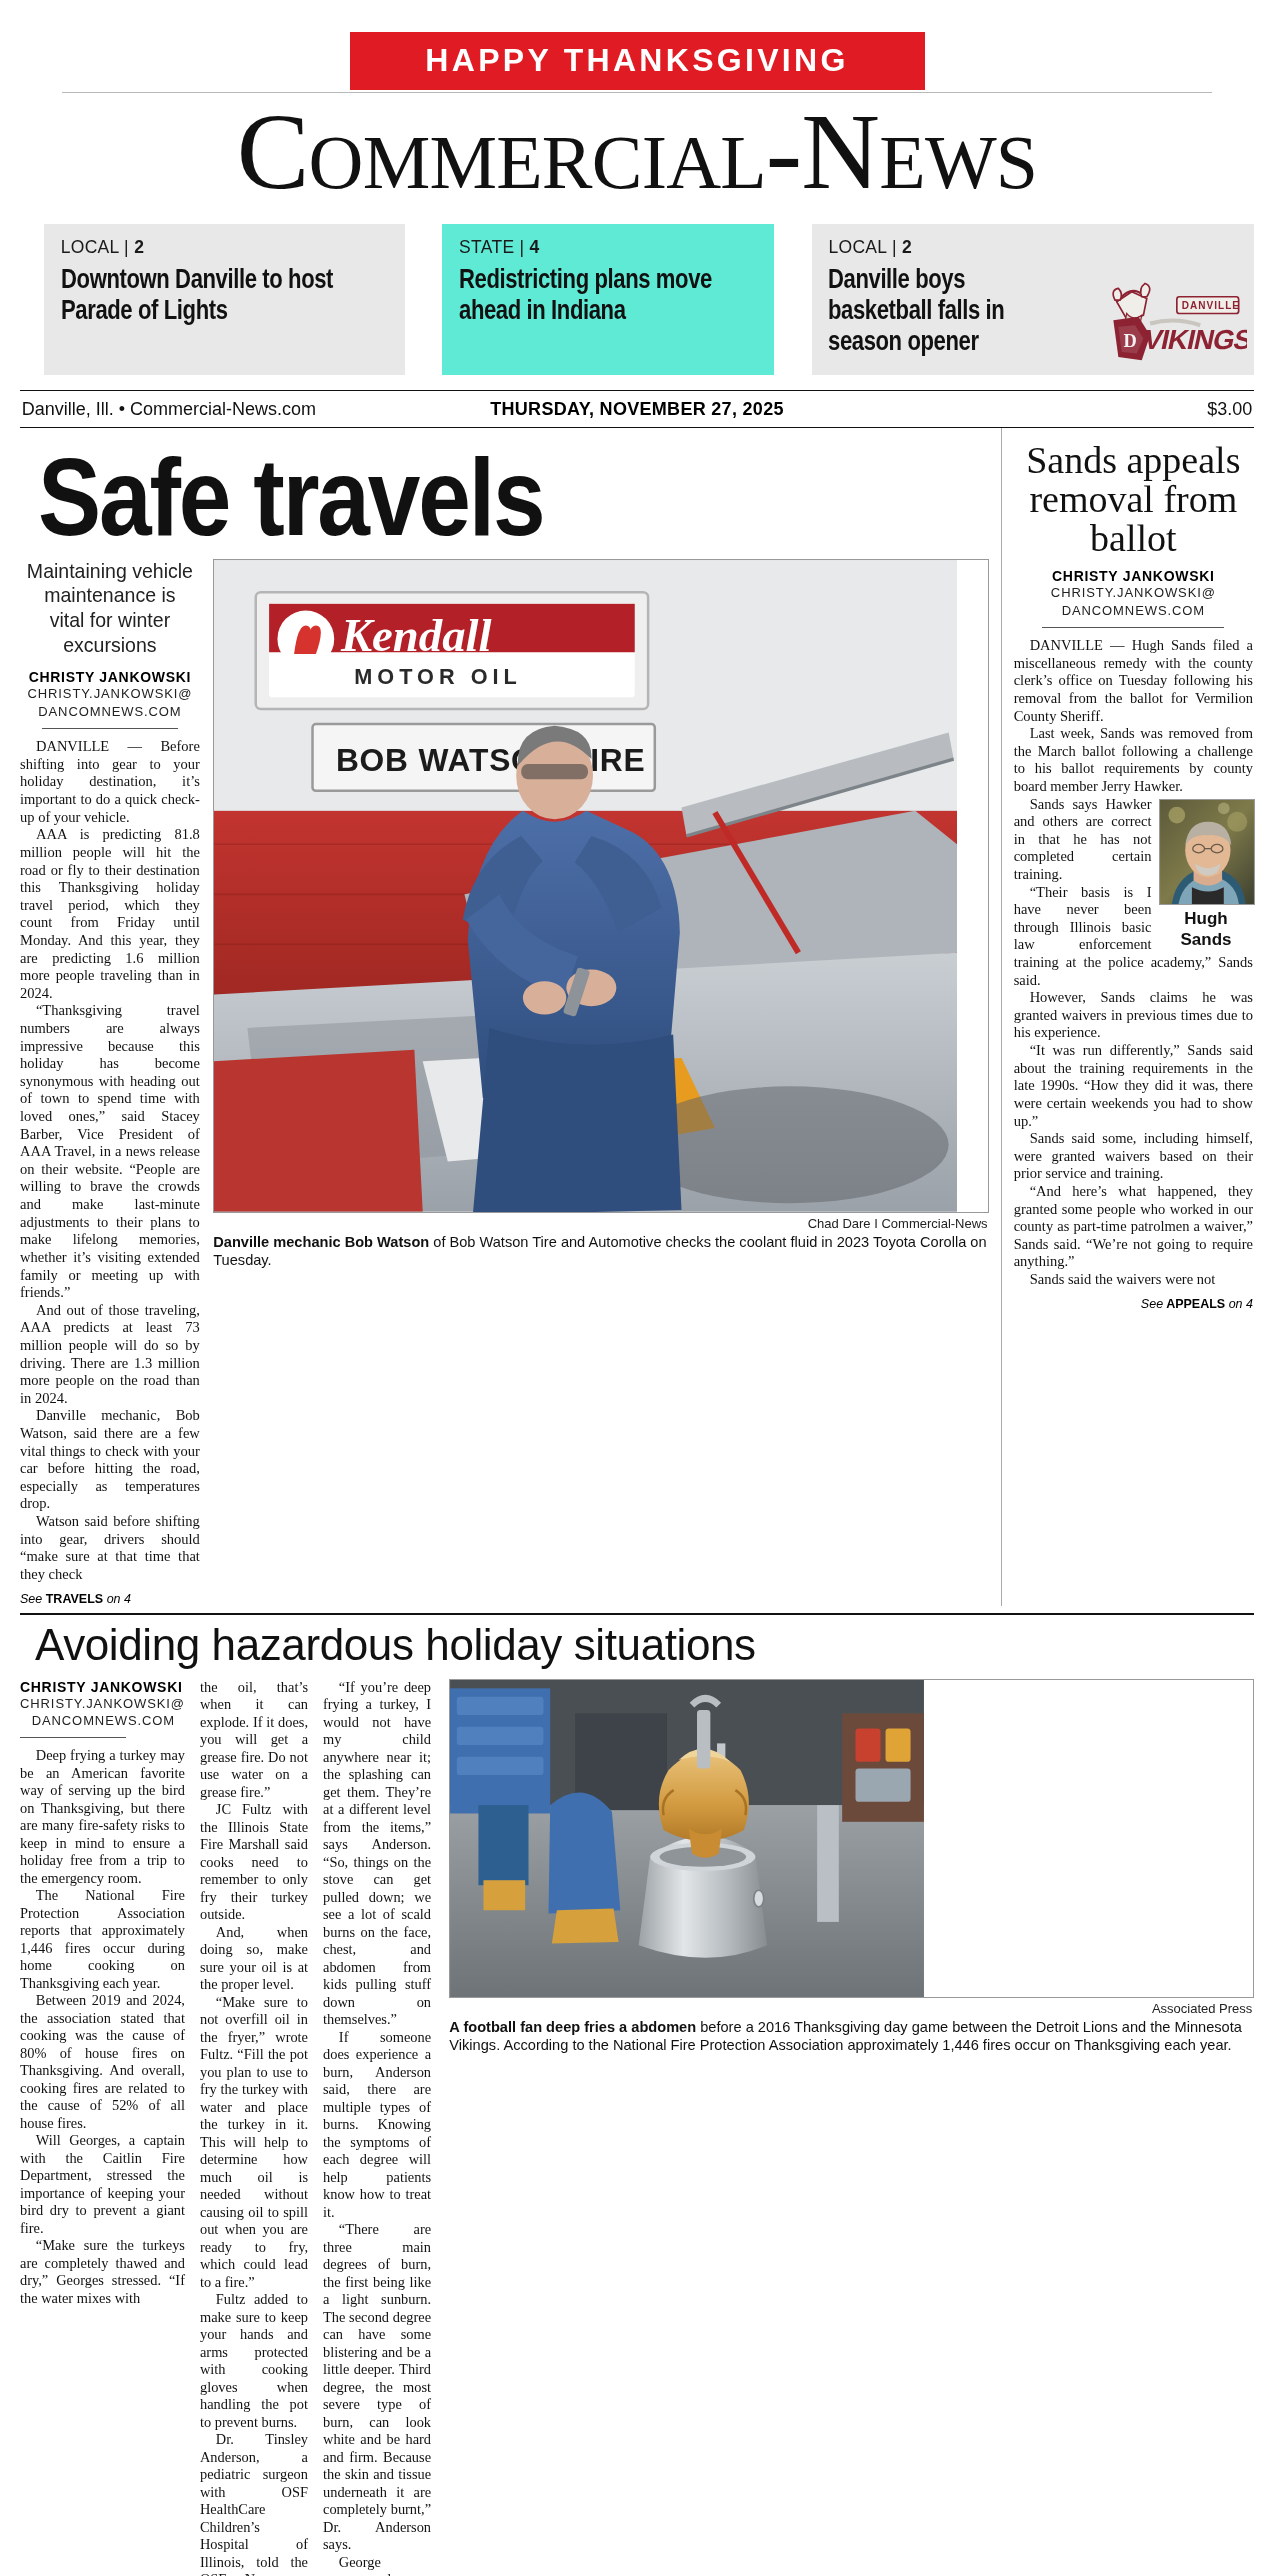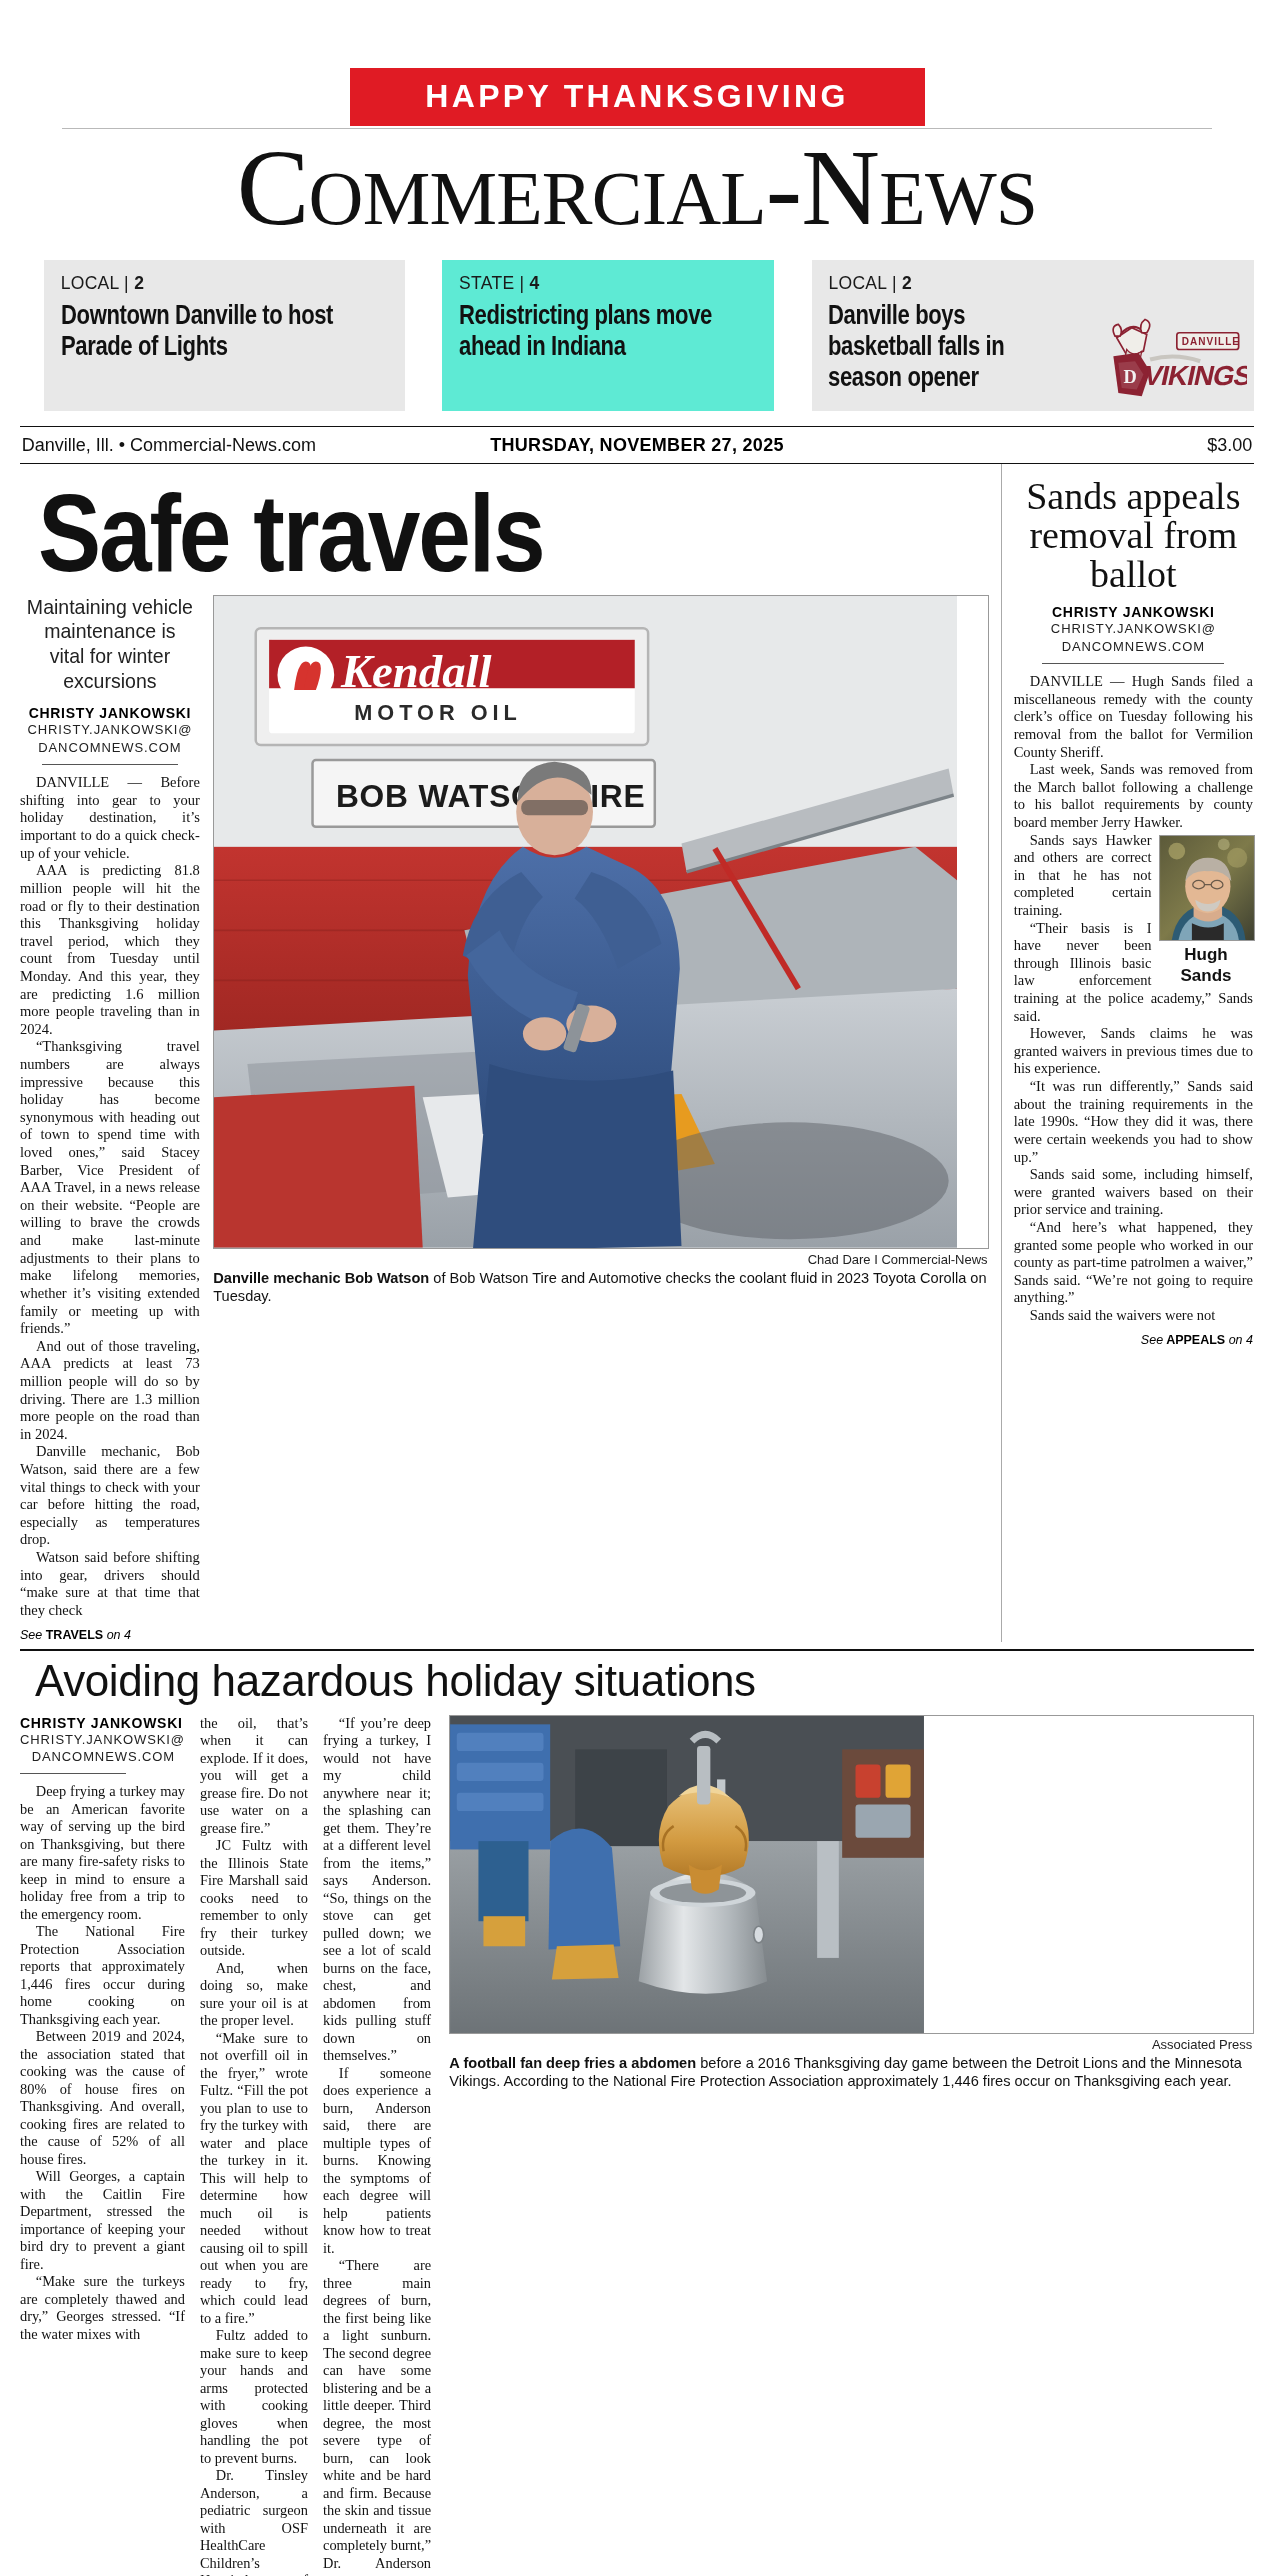--- a/index.html
+++ b/index.html
@@ -16,21 +16,20 @@
     font-family: "Liberation Serif", serif;
     color: #000;
     overflow: hidden;
     box-sizing: border-box;
   }
 
   
   .masthead {
     position: relative;
     padding-top: 32px;
-    margin-top: 36px;
   }
   .flag-rule {
     position: absolute;
     left: 62px; right: 62px;
     top: 92px;
     border-top: 1.7px solid #b9b9b9;
   }
   .holiday-banner {
     position: relative;
     width: 575px;
@@ -317,21 +316,21 @@
 
       <div class="lead-body">
         <div class="lead-col1">
           <div class="deck">Maintaining vehicle maintenance is vital for winter excursions</div>
           <div class="byline-name">CHRISTY JANKOWSKI</div>
           <div class="byline-mail">CHRISTY.JANKOWSKI@</div>
           <div class="byline-mail">DANCOMNEWS.COM</div>
           <div class="byline-rule"></div>
           <div class="story-text">
             <p>DANVILLE — Before shifting into gear to your holiday destination, it’s important to do a quick check-up of your vehicle.</p>
-            <p>AAA is predicting 81.8 million people will hit the road or fly to their destination this Thanksgiving holiday travel period, which they count from Tuesday until Monday. And this year, they are predicting 1.6 million more people traveling than in 2024.</p>
+            <p>AAA is predicting 81.8 million people will hit the road or fly to their destination this Thanksgiving holiday travel period, which they count from Friday until Monday. And this year, they are predicting 1.6 million more people traveling than in 2024.</p>
             <p>“Thanksgiving travel numbers are always impressive because this holiday has become synonymous with heading out of town to spend time with loved ones,” said Stacey Barber, Vice President of AAA Travel, in a news release on their website. “People are willing to brave the crowds and make last-minute adjustments to their plans to make lifelong memories, whether it’s visiting extended family or meeting up with friends.”</p>
             <p>And out of those traveling, AAA predicts at least 73 million people will do so by driving. There are 1.3 million more people on the road than in 2024.</p>
             <p>Danville mechanic, Bob Watson, said there are a few vital things to check with your car before hitting the road, especially as temperatures drop.</p>
             <p>Watson said before shifting into gear, drivers should “make sure at that time that they check</p>
           </div>
           <div class="jump">
             <span class="lt">See</span>
             <span>TRAVELS</span>
             <span class="lt">on 4</span>
           </div>

